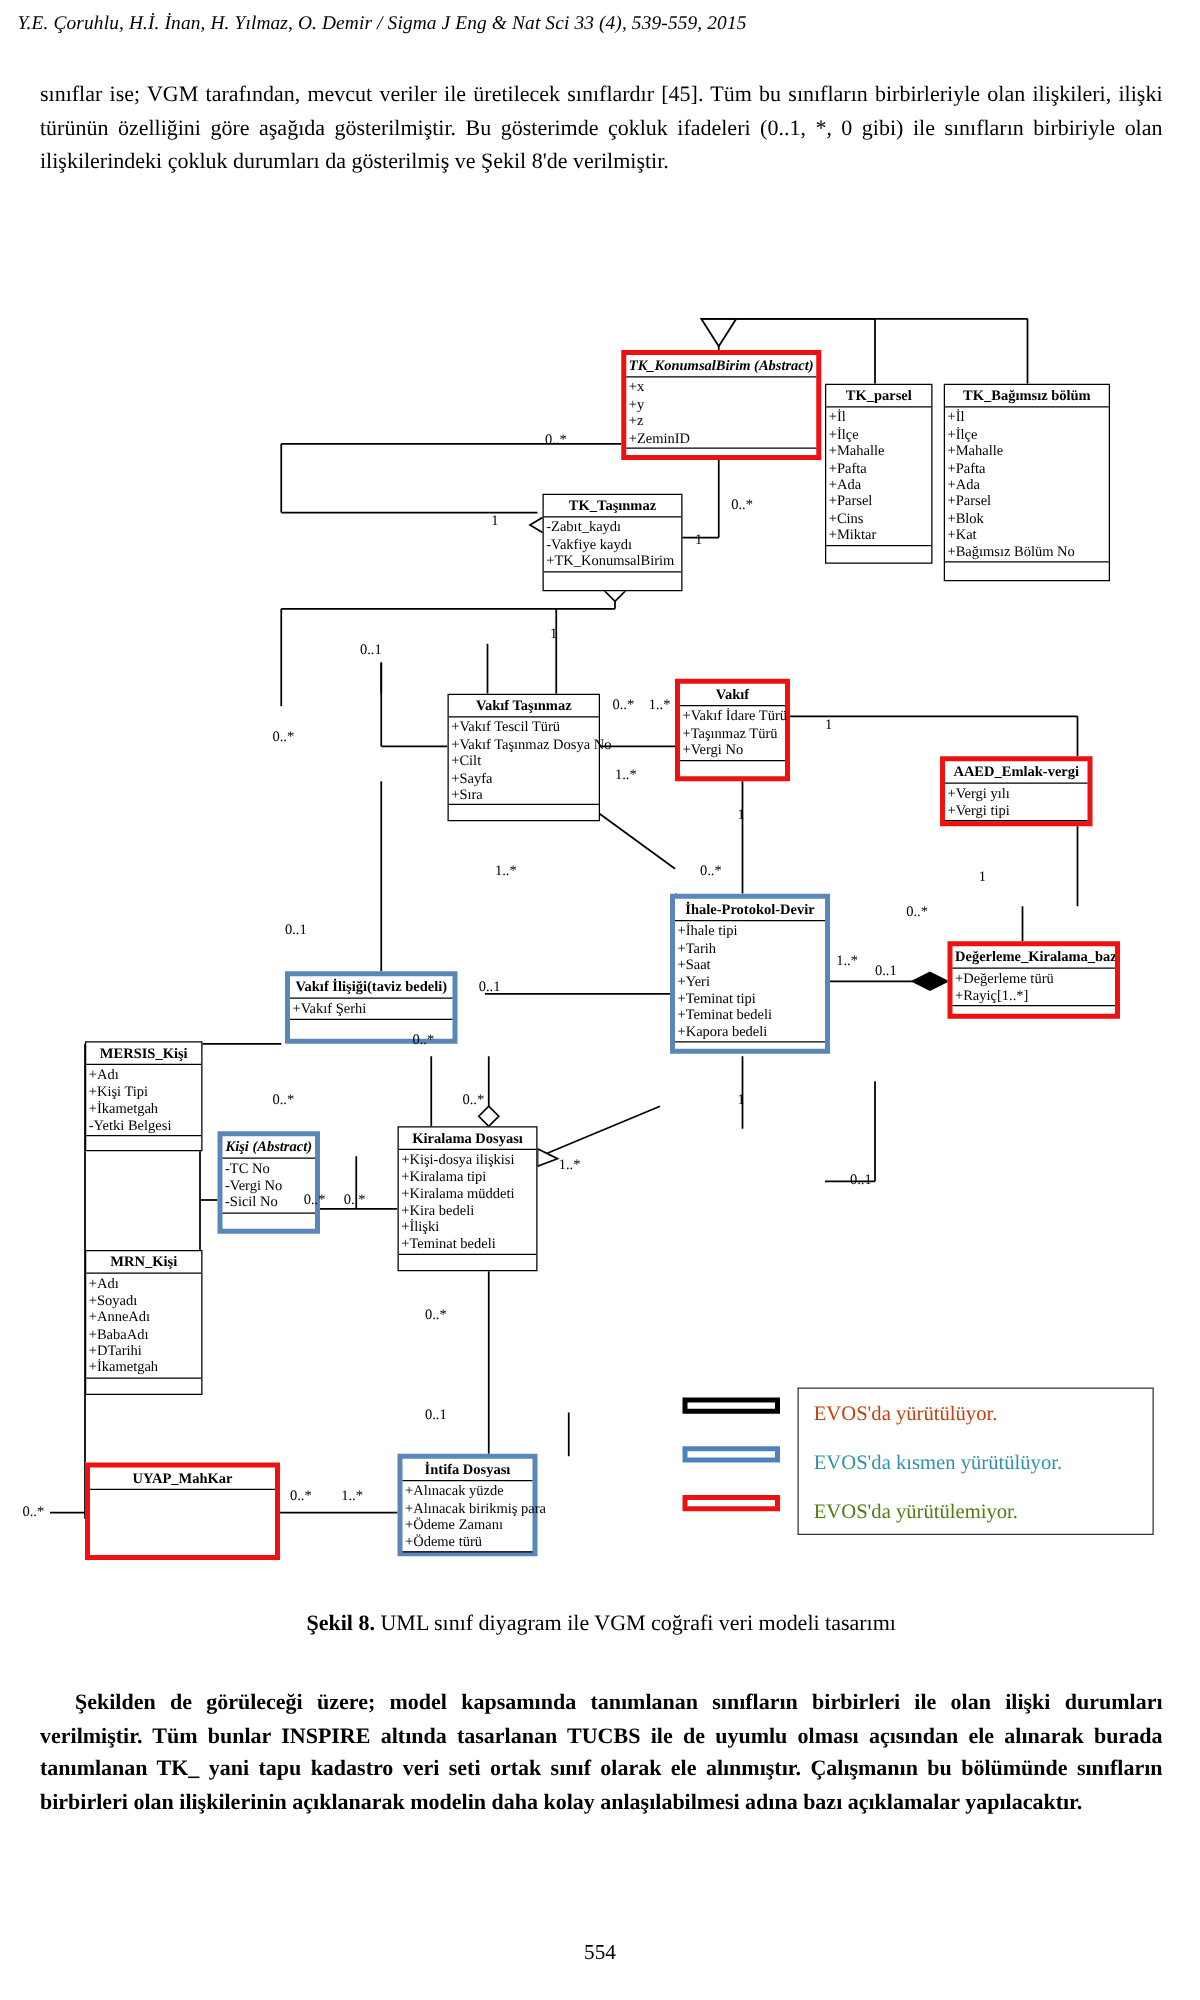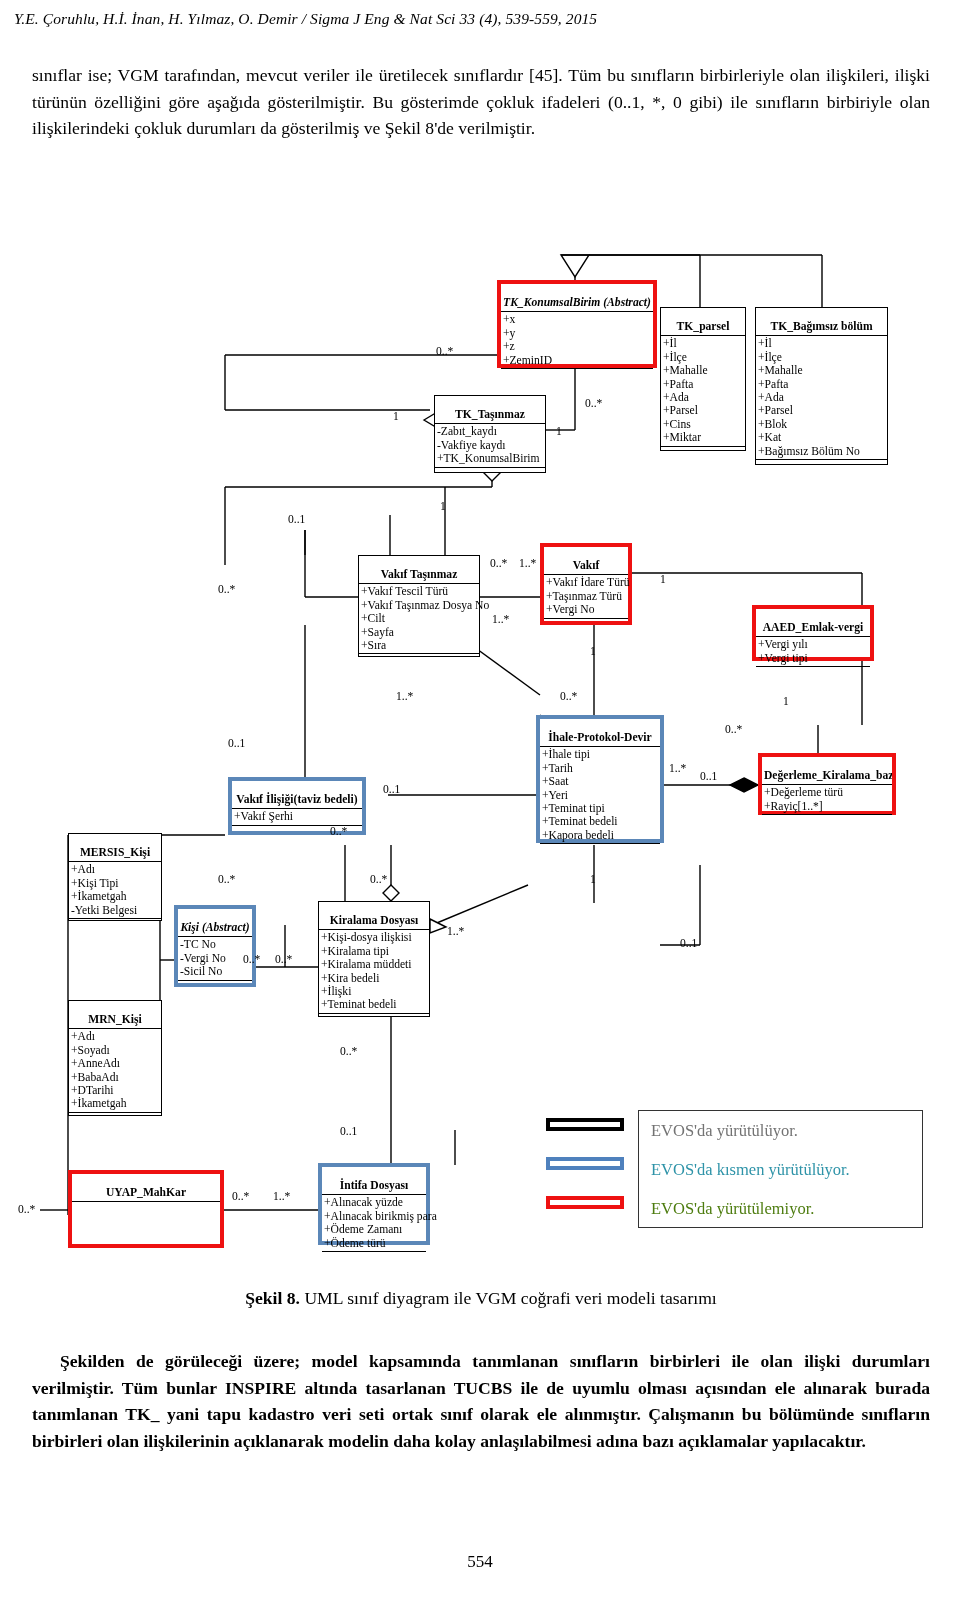--- a/index.html
+++ b/index.html
@@ -58,21 +58,21 @@
     border: 1.4px solid #000000;
     font-size: 11.6px;
     line-height: 13.4px;
   }
   .uml.blue { border: 4px solid #5b87b8; }
   .uml.red  { border: 4px solid #ee1111; }
 
   .uml .cname {
     text-align: center;
     font-weight: bold;
-    padding: 12px 2px 2px 2px;
+    padding: 2px 2px 2px 2px;
     border-bottom: 1.4px solid #000;
     white-space: nowrap;
     overflow: hidden;
   }
   .uml.abstract .cname { font-style: italic; }
   .uml .attrs {
     padding: 1px 0 1px 2px;
     border-bottom: 1.4px solid #000;
   }
   .uml .attrs div { white-space: nowrap; }
@@ -98,21 +98,21 @@
   }
   .swatch {
     position: absolute; width: 78px; height: 13px; background: #fff;
   }
   .swatch.black { border: 4px solid #000; }
   .swatch.blue  { border: 4px solid #4f81bd; }
   .swatch.red   { border: 4px solid #ee1111; }
   #sw-black { left: 546px; top: 893px; }
   #sw-blue  { left: 546px; top: 932px; }
   #sw-red   { left: 546px; top: 971px; }
-  .lg-black { color: #737373; }
+  .lg-black { color: #c2410c; }
   .lg-blue  { color: #2e93a8; }
   .lg-red   { color: #4d7c0f; }
 </style>
 </head>
 <body>
 
 <div id="running-head">Y.E. Çoruhlu, H.İ. İnan, H. Yılmaz, O. Demir / Sigma J Eng &amp; Nat Sci 33 (4), 539-559, 2015</div>
 
 <div class="para" id="para-intro">sınıflar ise; VGM tarafından, mevcut veriler ile üretilecek sınıflardır [45]. Tüm bu sınıfların birbirleriyle olan ilişkileri, ilişki türünün özelliğini göre aşağıda gösterilmiştir. Bu gösterimde çokluk ifadeleri (0..1, *, 0 gibi) ile sınıfların birbiriyle olan ilişkilerindeki çokluk durumları da gösterilmiş ve Şekil 8'de verilmiştir.</div>
 

